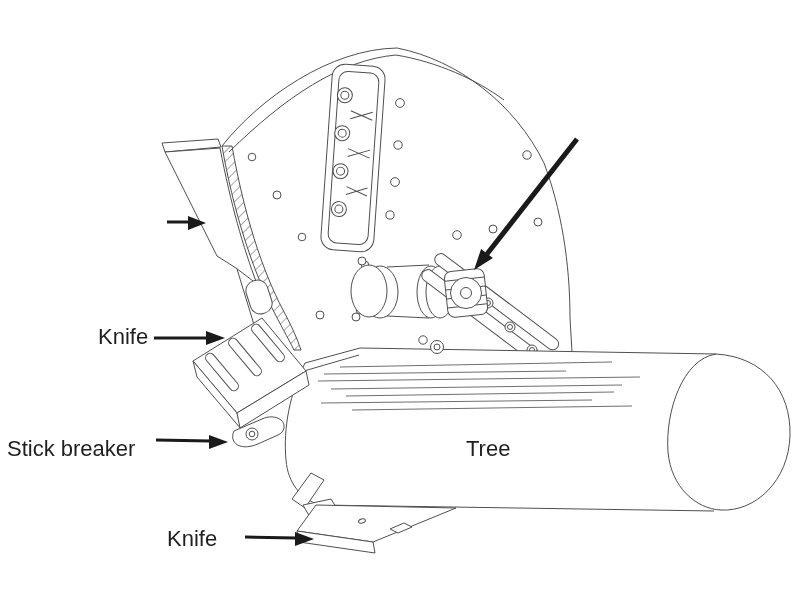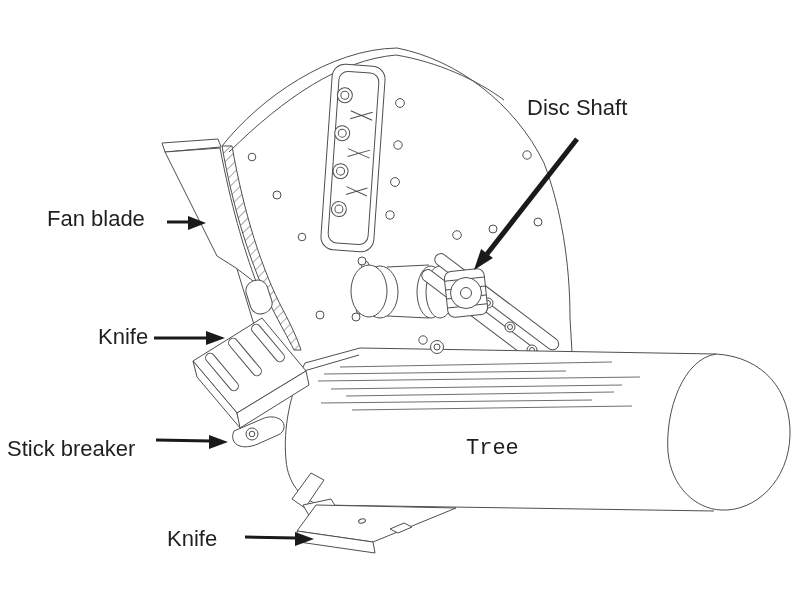--- a/index.html
+++ b/index.html
@@ -167,20 +167,18 @@
       <path d="M245,537 L296,538" stroke-width="3" fill="none"></path>
       <polygon points="314,539 295,532 295,546" stroke="none"></polygon>
     </g>
     <g>
       <path d="M577,139 L487,254" stroke-width="5" fill="none"></path>
       <polygon points="474,270 492.9,258.1 481.1,248.9" stroke="none"></polygon>
     </g>
   </g>
 </svg>
 
-<div class="label" style="left:527px;top:95px;">Disc Shaft</div>
-<div class="label" style="left:47px;top:206px;">Fan blade</div>
 <div class="label" style="left:98px;top:324px;">Knife</div>
 <div class="label" style="left:7px;top:436px;">Stick breaker</div>
 <div class="label" style="left:167px;top:526px;">Knife</div>
-<div class="label" style="left:466px;top:436px;font-family:Liberation Mono, monospace;">Tree</div>
+<div class="label" style="left:466px;top:436px;">Tree</div>
 
 </div>
 
 </body></html>

